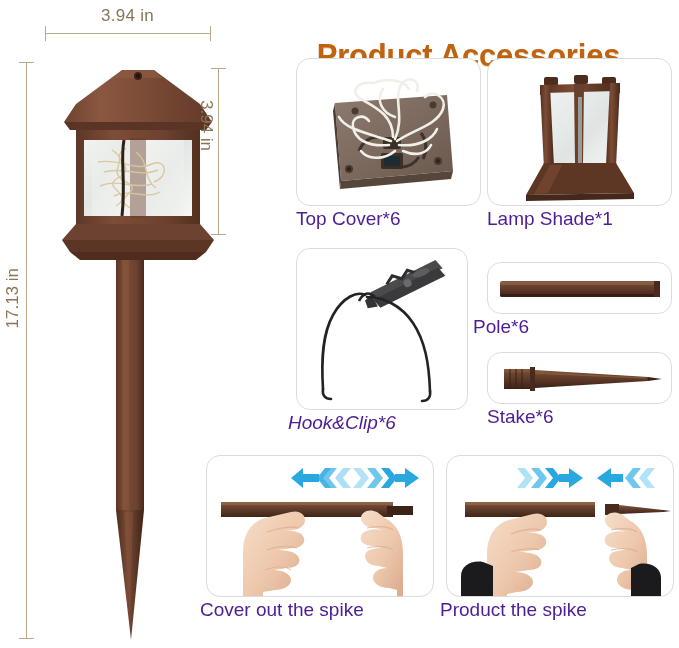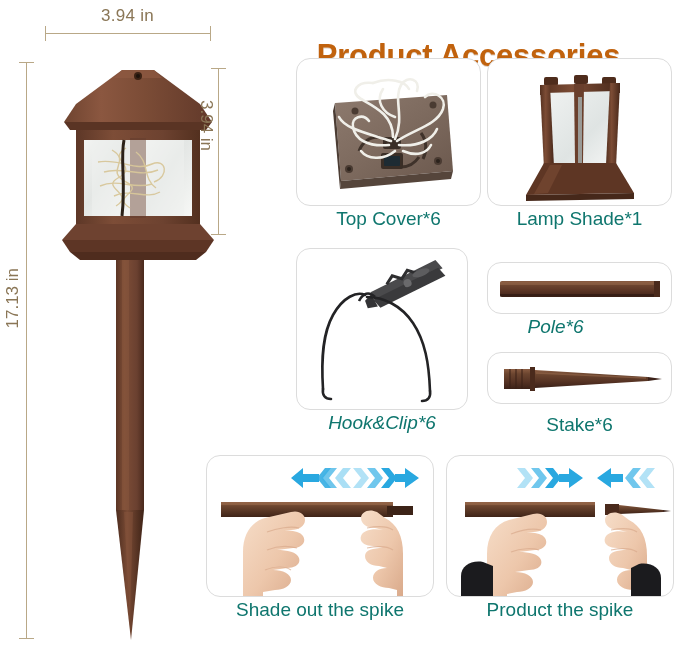--- a/index.html
+++ b/index.html
@@ -56,39 +56,38 @@
   
   .card {
     position: absolute;
     border: 1px solid #dcdcdc;
     border-radius: 14px;
     background: #fff;
     overflow: hidden;
   }
   .card-label {
     position: absolute;
-    text-align: center;
     font-size: 19px;
-    color: #0f766e;
+    color: #4c1d95;
     white-space: nowrap;
   }
 
   
   #card-topcover  { left: 296px; top: 58px;  width: 185px; height: 148px; }
   #lbl-topcover   { left: 296px; top: 208px; width: 185px; }
   #card-lampshade { left: 487px; top: 58px;  width: 185px; height: 148px; }
   #lbl-lampshade  { left: 487px; top: 208px; width: 185px; }
 
   #card-hookclip  { left: 296px; top: 248px; width: 172px; height: 162px; }
   #lbl-hookclip   { left: 288px; top: 412px; width: 188px; font-style: italic; }
 
   #card-pole      { left: 487px; top: 262px; width: 185px; height: 52px; }
-  #lbl-pole       { left: 463px; top: 316px; width: 185px; font-style: italic; }
+  #lbl-pole       { left: 473px; top: 316px; width: 185px; }
   #card-stake     { left: 487px; top: 352px; width: 185px; height: 52px; }
-  #lbl-stake      { left: 487px; top: 406px; width: 185px; margin-top: 8px; }
+  #lbl-stake      { left: 487px; top: 406px; width: 185px; }
 
   #card-pull      { left: 206px; top: 455px; width: 228px; height: 142px; }
   #lbl-pull       { left: 200px; top: 599px; width: 240px; }
   #card-connect   { left: 446px; top: 455px; width: 228px; height: 142px; }
   #lbl-connect    { left: 440px; top: 599px; width: 240px; }
 
   .card svg, #hero svg { display: block; }
 </style>
 </head>
 <body>
@@ -392,21 +391,21 @@
       <path d="M196,142 L196,98 C196,80 190,68 178,62 L170,56 C162,52 154,56 154,62
                C154,68 160,72 168,72 L176,74
                C166,72 156,74 154,80 C152,86 158,90 166,90 L176,92
                C166,92 158,94 158,100 C158,106 164,110 172,110 L180,112
                C172,112 166,116 166,122 C166,128 174,132 182,132 L190,134 L190,142 Z" fill="url(#skinA)"></path>
       <path d="M160,72 C170,70 180,70 186,74" stroke="#d8a98c" stroke-width="1.2" fill="none" opacity=".7"></path>
       <path d="M160,92 C170,90 180,90 186,94" stroke="#d8a98c" stroke-width="1.2" fill="none" opacity=".7"></path>
     </g>
   </svg>
 </div>
-<div class="card-label" id="lbl-pull">Shade out the spike</div>
+<div class="card-label" id="lbl-pull">Cover out the spike</div>
 
 <div class="card" id="card-connect">
   <svg width="228" height="142" viewBox="0 0 228 142">
     <defs>
       <linearGradient id="skinB" x1="0" y1="0" x2="1" y2="1">
         <stop offset="0%" stop-color="#f6ddc8"></stop>
         <stop offset="55%" stop-color="#edc7ab"></stop>
         <stop offset="100%" stop-color="#d9a98a"></stop>
       </linearGradient>
       <linearGradient id="rodB" x1="0" y1="0" x2="0" y2="1">

